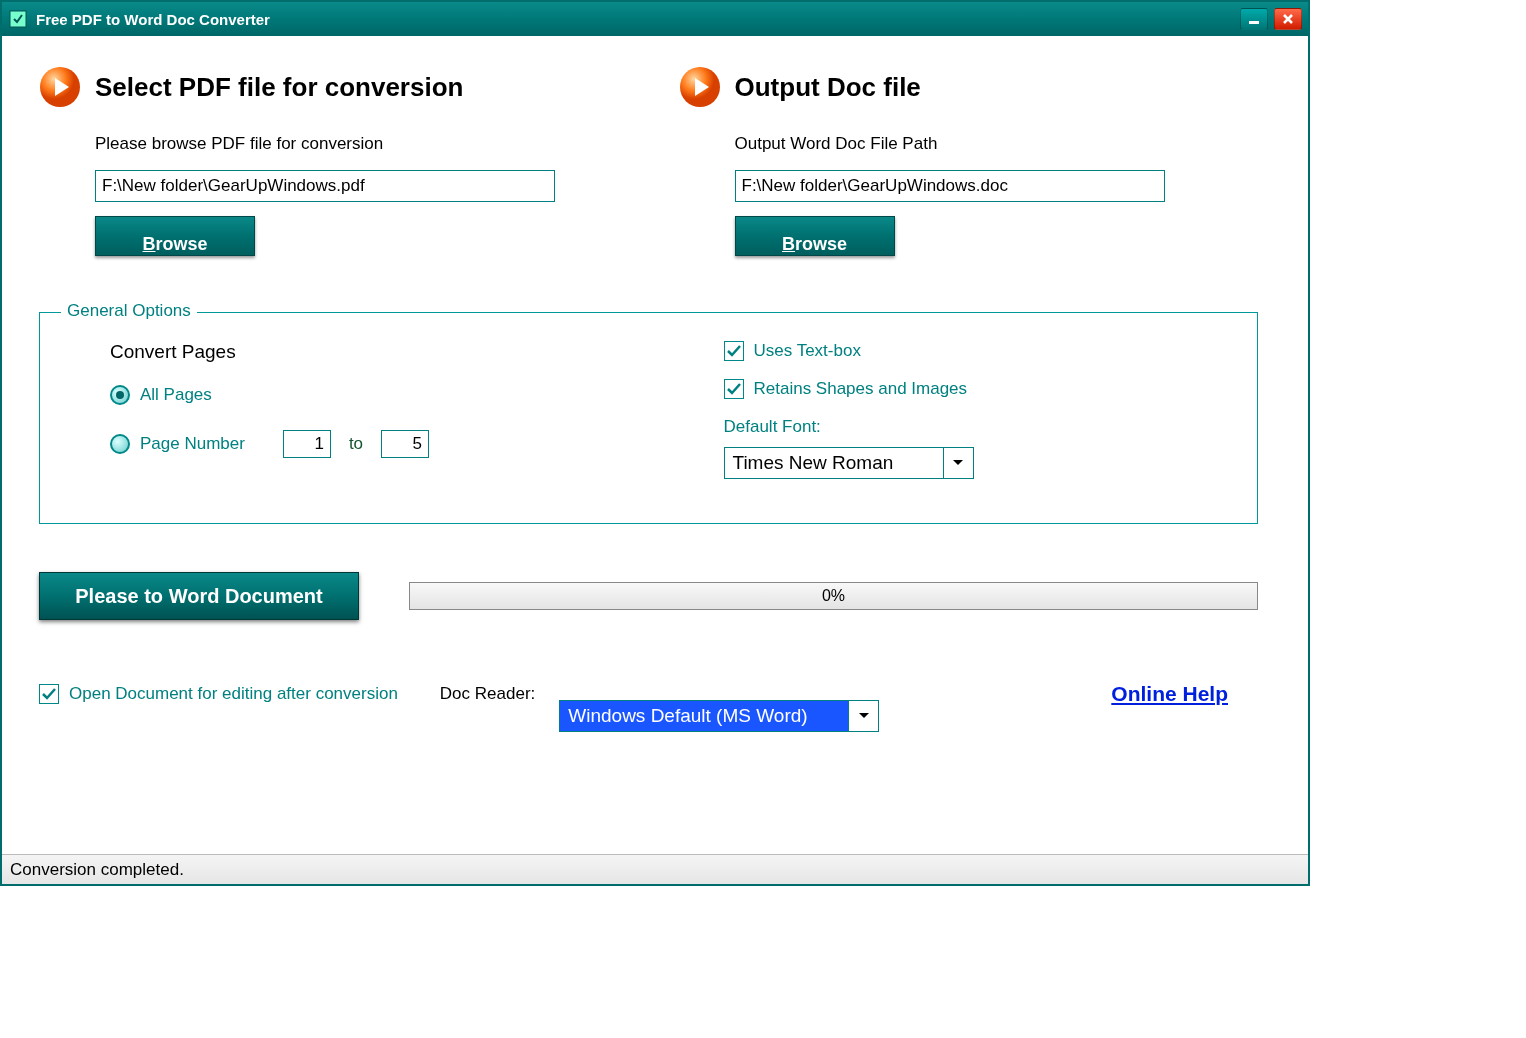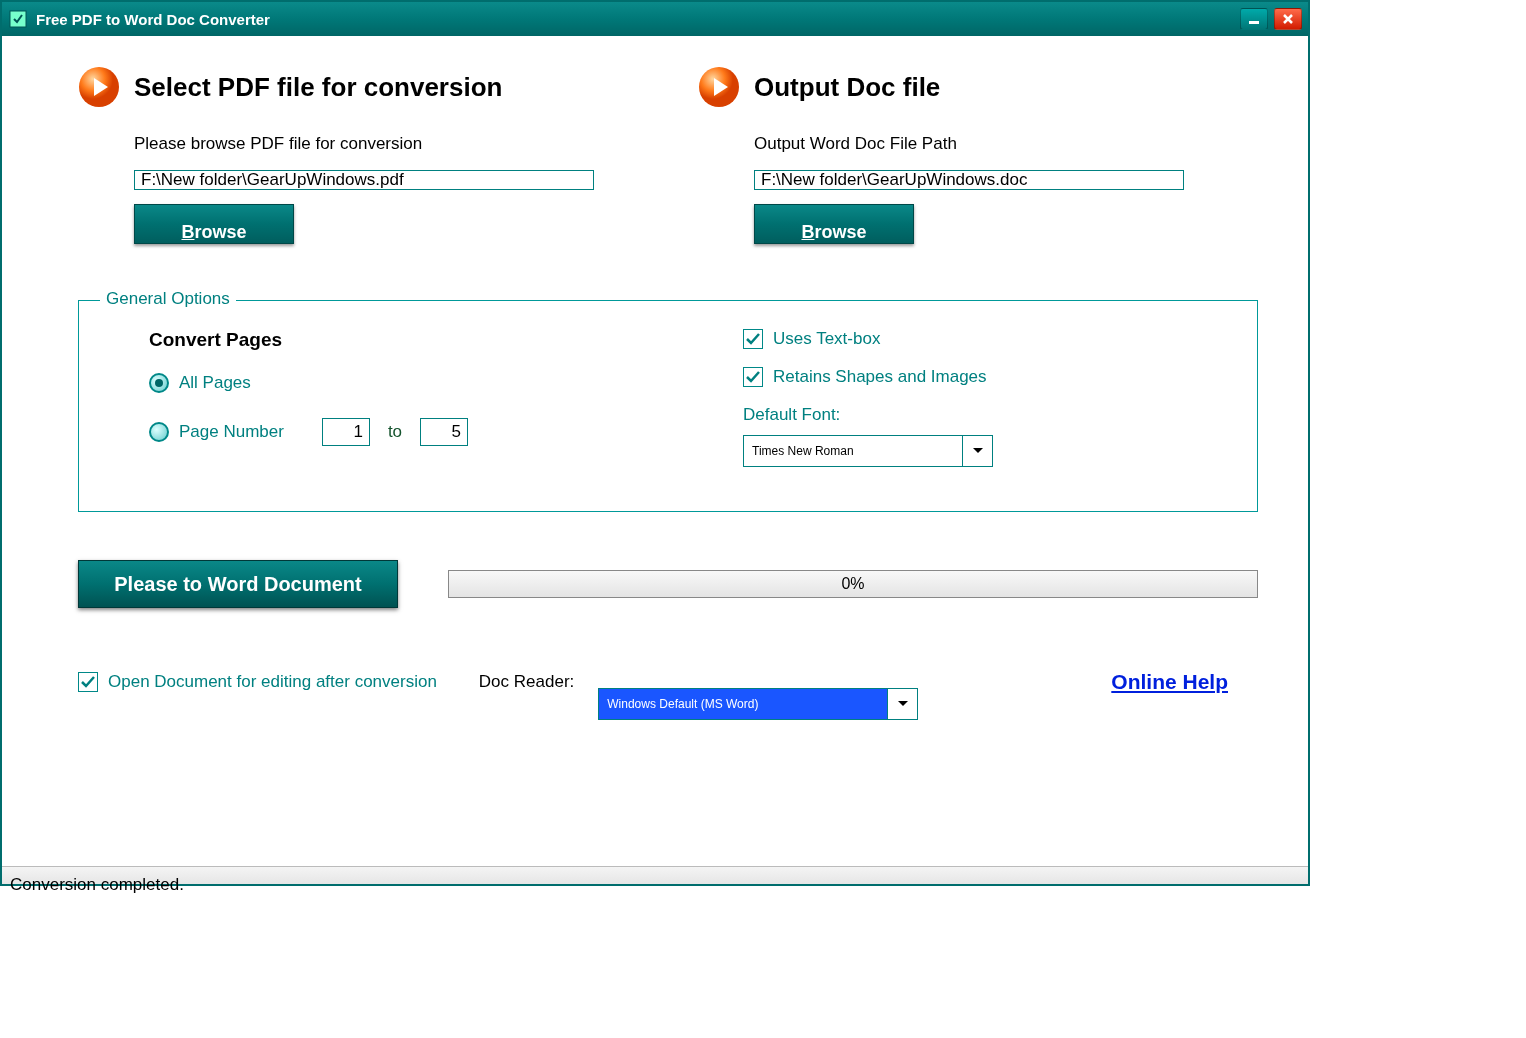--- a/index.html
+++ b/index.html
@@ -49,21 +49,21 @@
     border: 1px solid rgba(0,0,0,0.3);
     cursor: pointer;
   }
   .win-min { background: linear-gradient(#0aa,#077); color: #fff; }
   .win-close { background: linear-gradient(#ff6b4a,#d21c00); color: #fff; }
   .win-min svg, .win-close svg { display:block; }
 
   
   .content {
     flex: 1;
-    padding: 30px 50px 10px 76px;
+    padding: 30px 50px 10px 37px;
     position: relative;
     display: flex;
     flex-direction: column;
   }
   .top-row {
     display: flex;
     gap: 60px;
   }
   .panel {
     flex: 1;
@@ -85,21 +85,21 @@
   .panel-body {
     padding-left: 56px;
   }
   .field-label {
     font-size: 17px;
     color: #000;
     margin-bottom: 16px;
   }
   .text-input {
     width: 460px;
-    height: 20px;
+    height: 32px;
     border: 1px solid #008080;
     font-size: 17px;
     padding: 2px 6px;
     background: #fff;
     color: #000;
     font-family: Tahoma, Arial, sans-serif;
   }
   .text-input.out { width: 430px; }
   .teal-btn {
     margin-top: 14px;
@@ -131,21 +131,21 @@
     color: #008080;
     font-size: 17px;
   }
   .options-grid {
     display: flex;
     gap: 120px;
   }
   .opt-col { flex: 1; }
   .opt-title {
     font-size: 19px;
-    font-weight: bold;
+    font-weight: normal;
     color: #000;
     margin-bottom: 22px;
   }
   .radio-row, .check-row {
     display: flex;
     align-items: center;
     gap: 10px;
     font-size: 17px;
     color: #008080;
     margin-bottom: 18px;
@@ -180,21 +180,21 @@
     cursor:pointer;
   }
   .check-ctl.checked svg { display:block; }
   .check-ctl svg { display:none; }
   .font-label { color:#008080; font-size:17px; margin-top:18px; margin-bottom:10px; }
   .combo {
     display:flex; width: 250px; height: 32px;
     border:1px solid #008080;
   }
   .combo-text {
-    flex:1; padding: 4px 8px; font-size:12px; color:#000;
+    flex:1; padding: 4px 8px; font-size:19px; color:#000;
     display:flex; align-items:center;
   }
   .combo-text.sel { background:#1a56ff; color:#fff; }
   .combo-btn {
     width: 30px; border-left:1px solid #008080;
     display:flex; align-items:center; justify-content:center;
     cursor:pointer;
     background:#fff;
   }
 
@@ -236,24 +236,24 @@
     margin-right: 30px;
     color: #0020dd;
     font-size: 21px;
     font-weight: bold;
     text-decoration: underline;
     cursor:pointer;
   }
 
   
   .statusbar {
-    height: 18px;
+    height: 30px;
     border-top: 1px solid #bbb;
     background: linear-gradient(to bottom,#f4f4f4,#e6e6e6);
-    display:flex; 
+    display:flex; align-items:center;
     padding: 8px 8px;
     font-size: 17px;
     color:#000;
   }
 </style>
 </head>
 <body>
 
 <div class="window">
 

